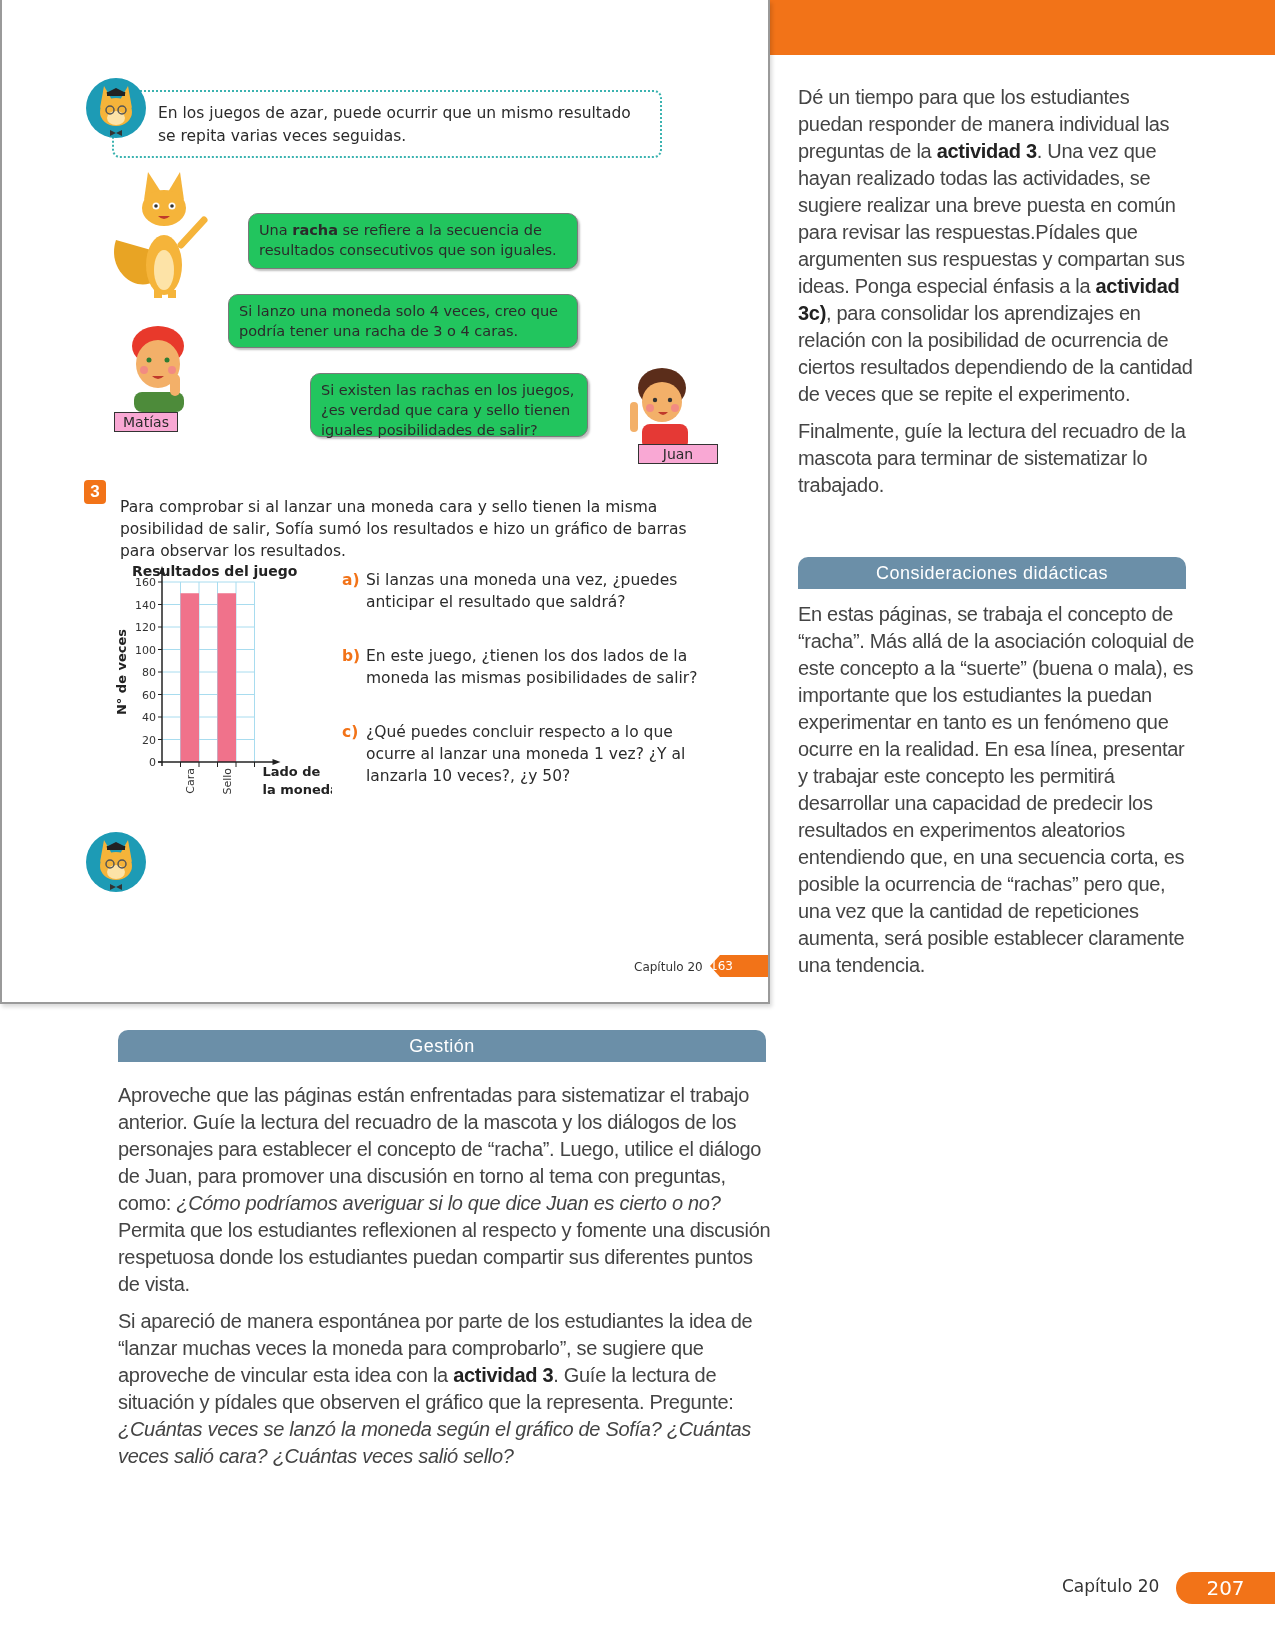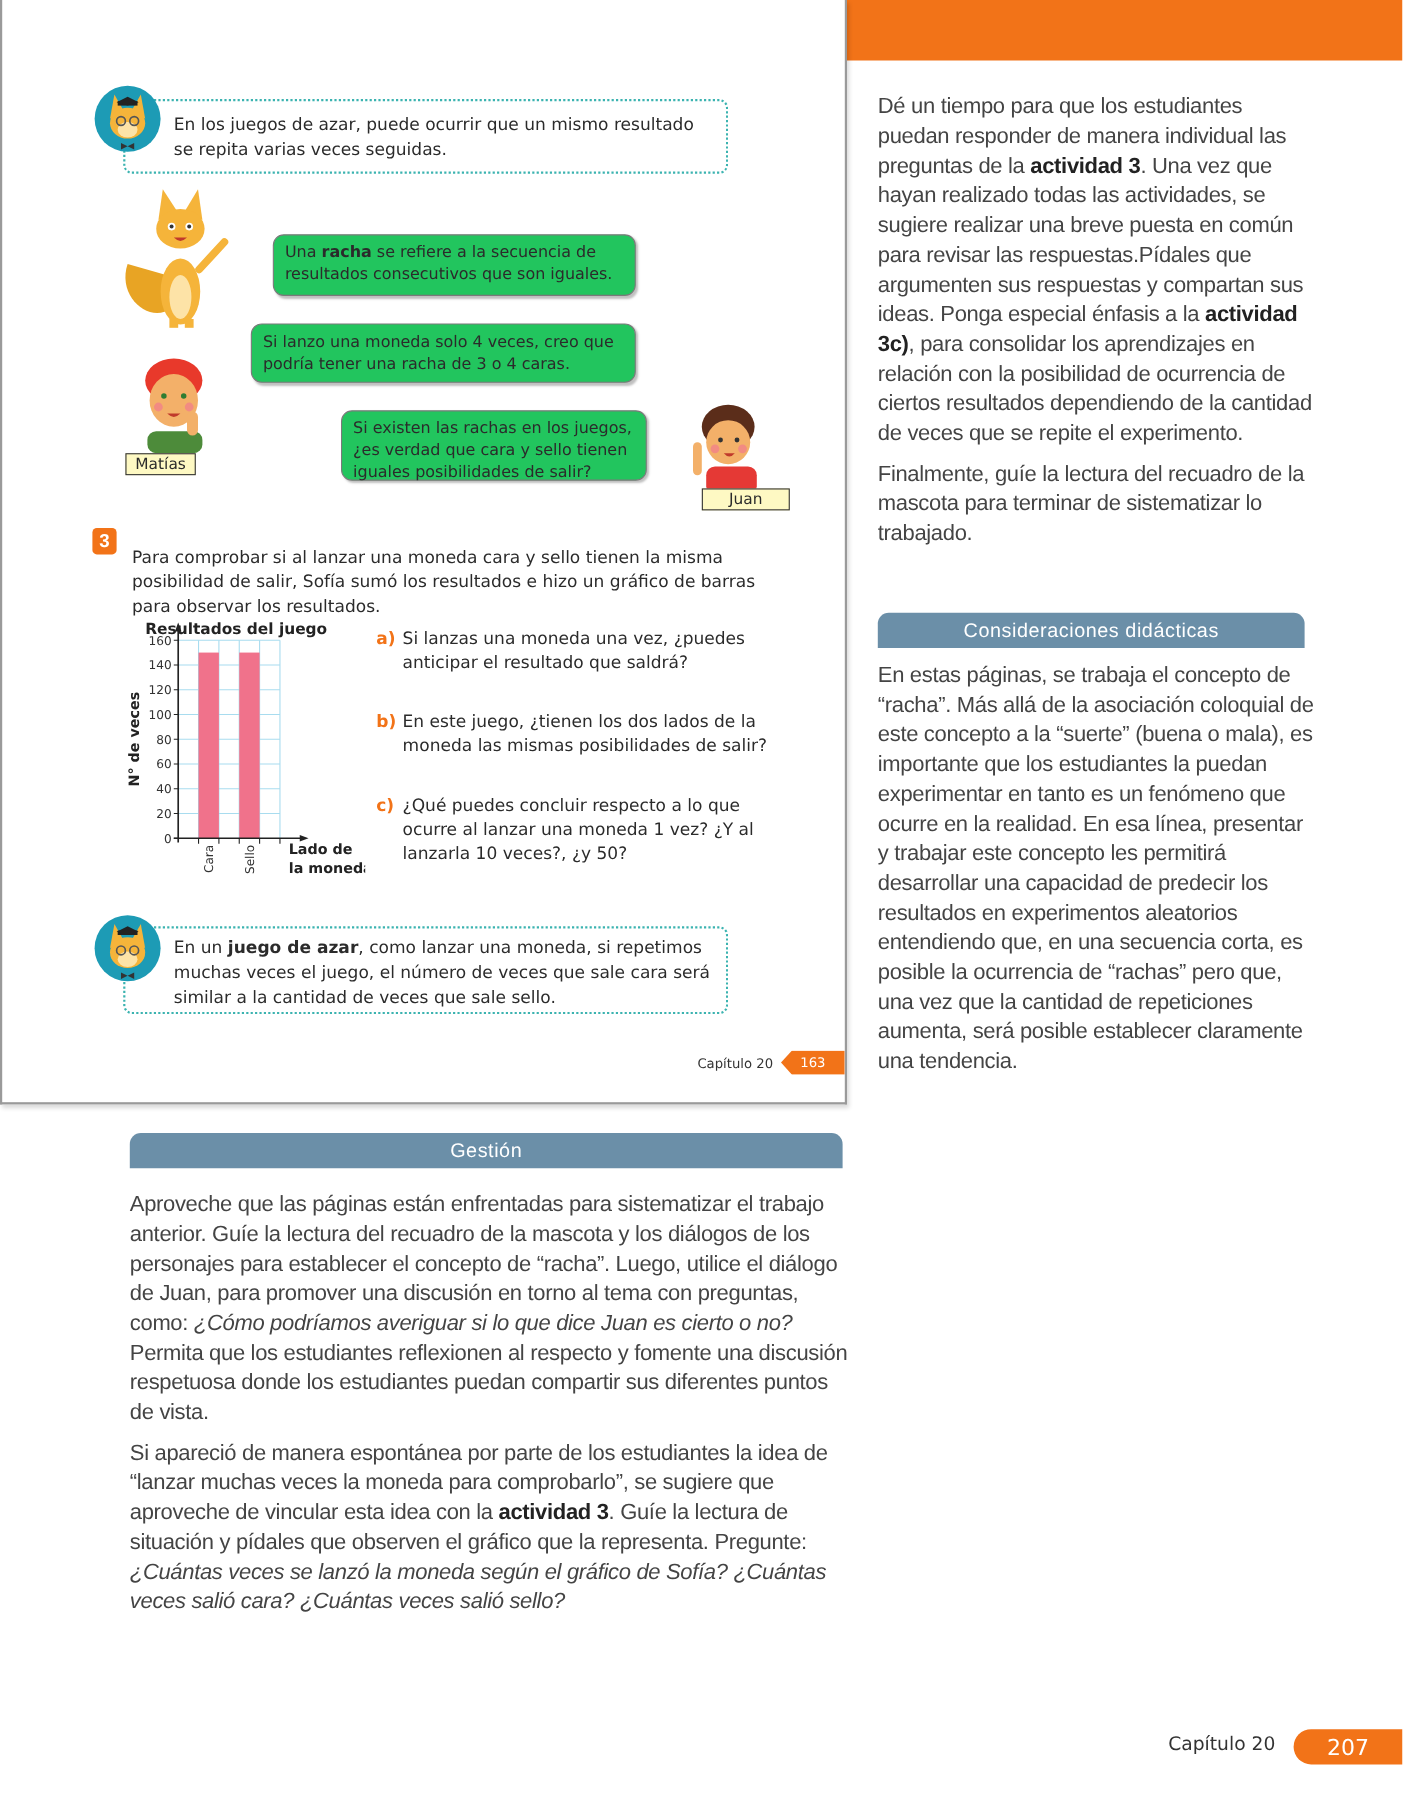--- a/index.html
+++ b/index.html
@@ -28,36 +28,36 @@
   }
   .mascot svg { width: 60px; height: 60px; }
 
   
   .bubble {
     position: absolute; background: #22c55e; border: 1.5px solid #7a7a7a; border-radius: 10px;
     box-shadow: 2px 2px 2px rgba(0,0,0,0.25);
     padding: 6px 10px; font-size: 14.5px; line-height: 20px;
   }
   .name-label {
-    position: absolute; background: #fef9c3; border: 1.5px solid #333; font-size: 14px;
+    position: absolute; background: #f9a8d4; border: 1.5px solid #333; font-size: 14px;
     padding: 1px 0; text-align: center;
   }
 
   .activity-num {
     position: absolute; width: 22px; height: 24px; background: #f27318; color: #fff;
     font-weight: bold; font-size: 17px; text-align: center; line-height: 24px; border-radius: 4px;
   }
   .activity-text { position: absolute; font-size: 15.5px; line-height: 22px; }
 
   .q { position: absolute; font-size: 15.5px; line-height: 22px; }
   .q .letter { color: #f27318; font-weight: bold; position: absolute; left: -24px; top: 0; }
 
   .page-footer-left { position: absolute; font-size: 12px; color: #333; }
   .page-tab-small {
-    position: absolute; background: #f27318; color: #fff; font-size: 12px; text-align: center;
+    position: absolute; background: #f27318; color: #fff; font-size: 12px; 
     clip-path: polygon(10px 0, 100% 0, 100% 100%, 10px 100%, 0 50%);
   }
 
   
   .guide { position: absolute; font-size: 20px; line-height: 27px; color: #444; letter-spacing: -0.3px; }
   .guide p { margin-bottom: 10px; }
   .guide b { color: #222; }
   .section-header {
     position: absolute; height: 32px; background: #6b8fa8; color: #fff; font-size: 18px;
     text-align: center; line-height: 32px; border-radius: 10px 10px 0 0; letter-spacing: 0.5px;
@@ -221,23 +221,20 @@
   </div>
   <div class="q kid" style="left:364px; top:645px; width:340px;">
     <span class="letter">b)</span>
     <span>En este juego, ¿tienen los dos lados de la moneda las mismas posibilidades de salir?</span>
   </div>
   <div class="q kid" style="left:364px; top:721px; width:340px;">
     <span class="letter">c)</span>
     <span>¿Qué puedes concluir respecto a lo que ocurre al lanzar una moneda 1 vez? ¿Y al lanzarla 10 veces?, ¿y 50?</span>
   </div>
 
-  <div class="mascot-box kid" style="left:110px; top:842px; width:550px; height:80px; padding-top:6px;">
-    <span>En un </span><b>juego de azar</b><span>, como lanzar una moneda, si repetimos muchas veces el juego, el número de veces que sale cara será similar a la cantidad de veces que sale sello.</span>
-  </div>
   <div class="mascot" style="left:84px; top:832px;">
     <svg viewBox="0 0 60 60">
         <polygon points="14,30 18,8 26,22" fill="#f5b43a"></polygon>
         <polygon points="46,30 42,8 34,22" fill="#f5b43a"></polygon>
         <ellipse cx="30" cy="34" rx="16" ry="14" fill="#f5b43a"></ellipse>
         <ellipse cx="30" cy="40" rx="9" ry="7" fill="#fde3a7"></ellipse>
         <circle cx="24" cy="32" r="4" fill="none" stroke="#555" stroke-width="1.5"></circle>
         <circle cx="36" cy="32" r="4" fill="none" stroke="#555" stroke-width="1.5"></circle>
         <rect x="21" y="14" width="18" height="4" fill="#222"></rect>
         <polygon points="30,10 40,15 30,18 20,15" fill="#222"></polygon>

